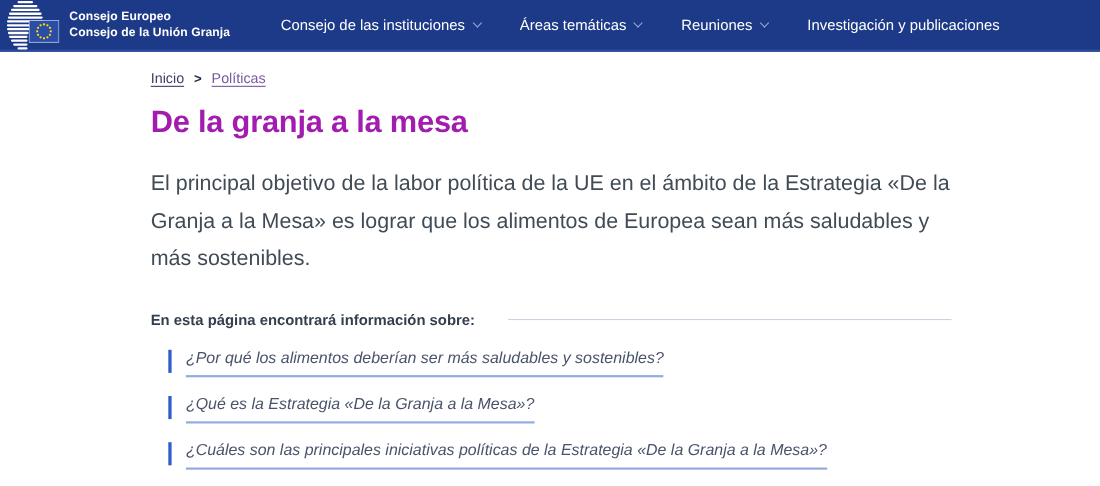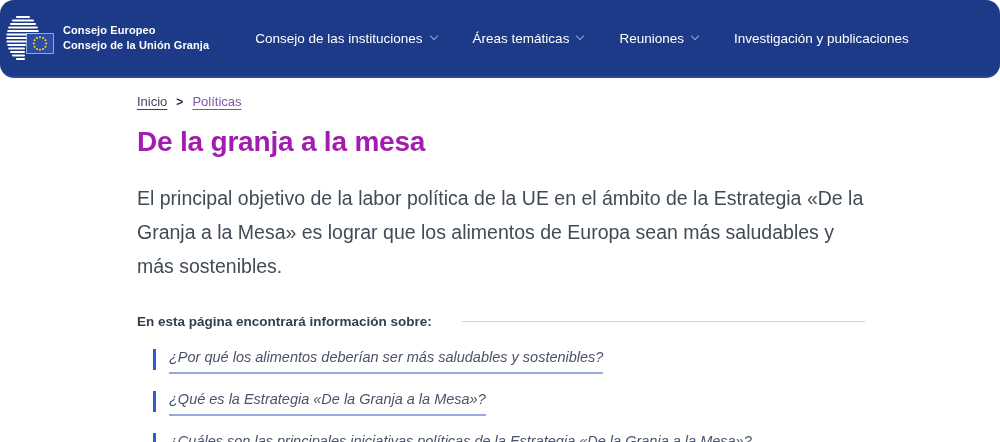--- a/index.html
+++ b/index.html
@@ -2,22 +2,22 @@
 <html lang="es"><head>
 <meta charset="utf-8">
 <style>
   * { margin:0; padding:0; box-sizing:border-box; }
   html,body { background:#ffffff; }
   body { font-family:"Liberation Sans", sans-serif; }
   .page { position:relative; width:1000px; height:442px; background:#ffffff; overflow:hidden; }
 
   
   .site-header {
-    height:78px; background:#1c3a87; display:flex; align-items:center;
-    padding:0 16px 0 6px; border-bottom:2px solid #2b4a9b;border-radius:14px;
+    height:47px; background:#1c3a87; display:flex; align-items:center;
+    padding:0 16px 0 6px; border-bottom:2px solid #2b4a9b;
   }
   .logo { display:flex; align-items:center; text-decoration:none; flex:none; }
   .logo-mark { position:relative; width:50px; height:52px; flex:none; }
   .logo-mark svg.swirl { position:absolute; left:0; top:1px; }
   .logo-flag { position:absolute; left:20px; top:21px; }
   .logo-text { margin-left:7px; display:flex; flex-direction:column; justify-content:center;
     color:#ffffff; font-weight:700; font-size:11px; line-height:15px; letter-spacing:0.1px; }
 
   .main-nav { display:flex; align-items:center; margin-left:46px; gap:36px; flex:1; }
   .nav-item { display:flex; align-items:center; gap:8px; color:#ffffff; font-size:13.5px;
@@ -125,21 +125,21 @@
   <main class="content">
 
     <nav class="breadcrumb">
       <a class="crumb crumb-home">Inicio</a>
       <span class="crumb-sep">&gt;</span>
       <a class="crumb crumb-current">Políticas</a>
     </nav>
 
     <h1 class="page-title">De la granja a la mesa</h1>
 
-    <p class="lead">El principal objetivo de la labor política de la UE en el ámbito de la Estrategia «De la Granja a la Mesa» es lograr que los alimentos de Europa sean más saludables y más sostenibles.</p>
+    <p class="lead">El principal objetivo de la labor política de la UE en el ámbito de la Estrategia «De la Granja a la Mesa» es lograr que los alimentos de Europea sean más saludables y más sostenibles.</p>
 
     <div class="section-row">
       <span class="section-label">En esta página encontrará información sobre:</span>
       <span class="section-line"></span>
     </div>
 
     <ul class="toc">
       <li class="toc-item">
         <span class="toc-bar"></span>
         <a class="toc-link">¿Por qué los alimentos deberían ser más saludables y sostenibles?</a>

